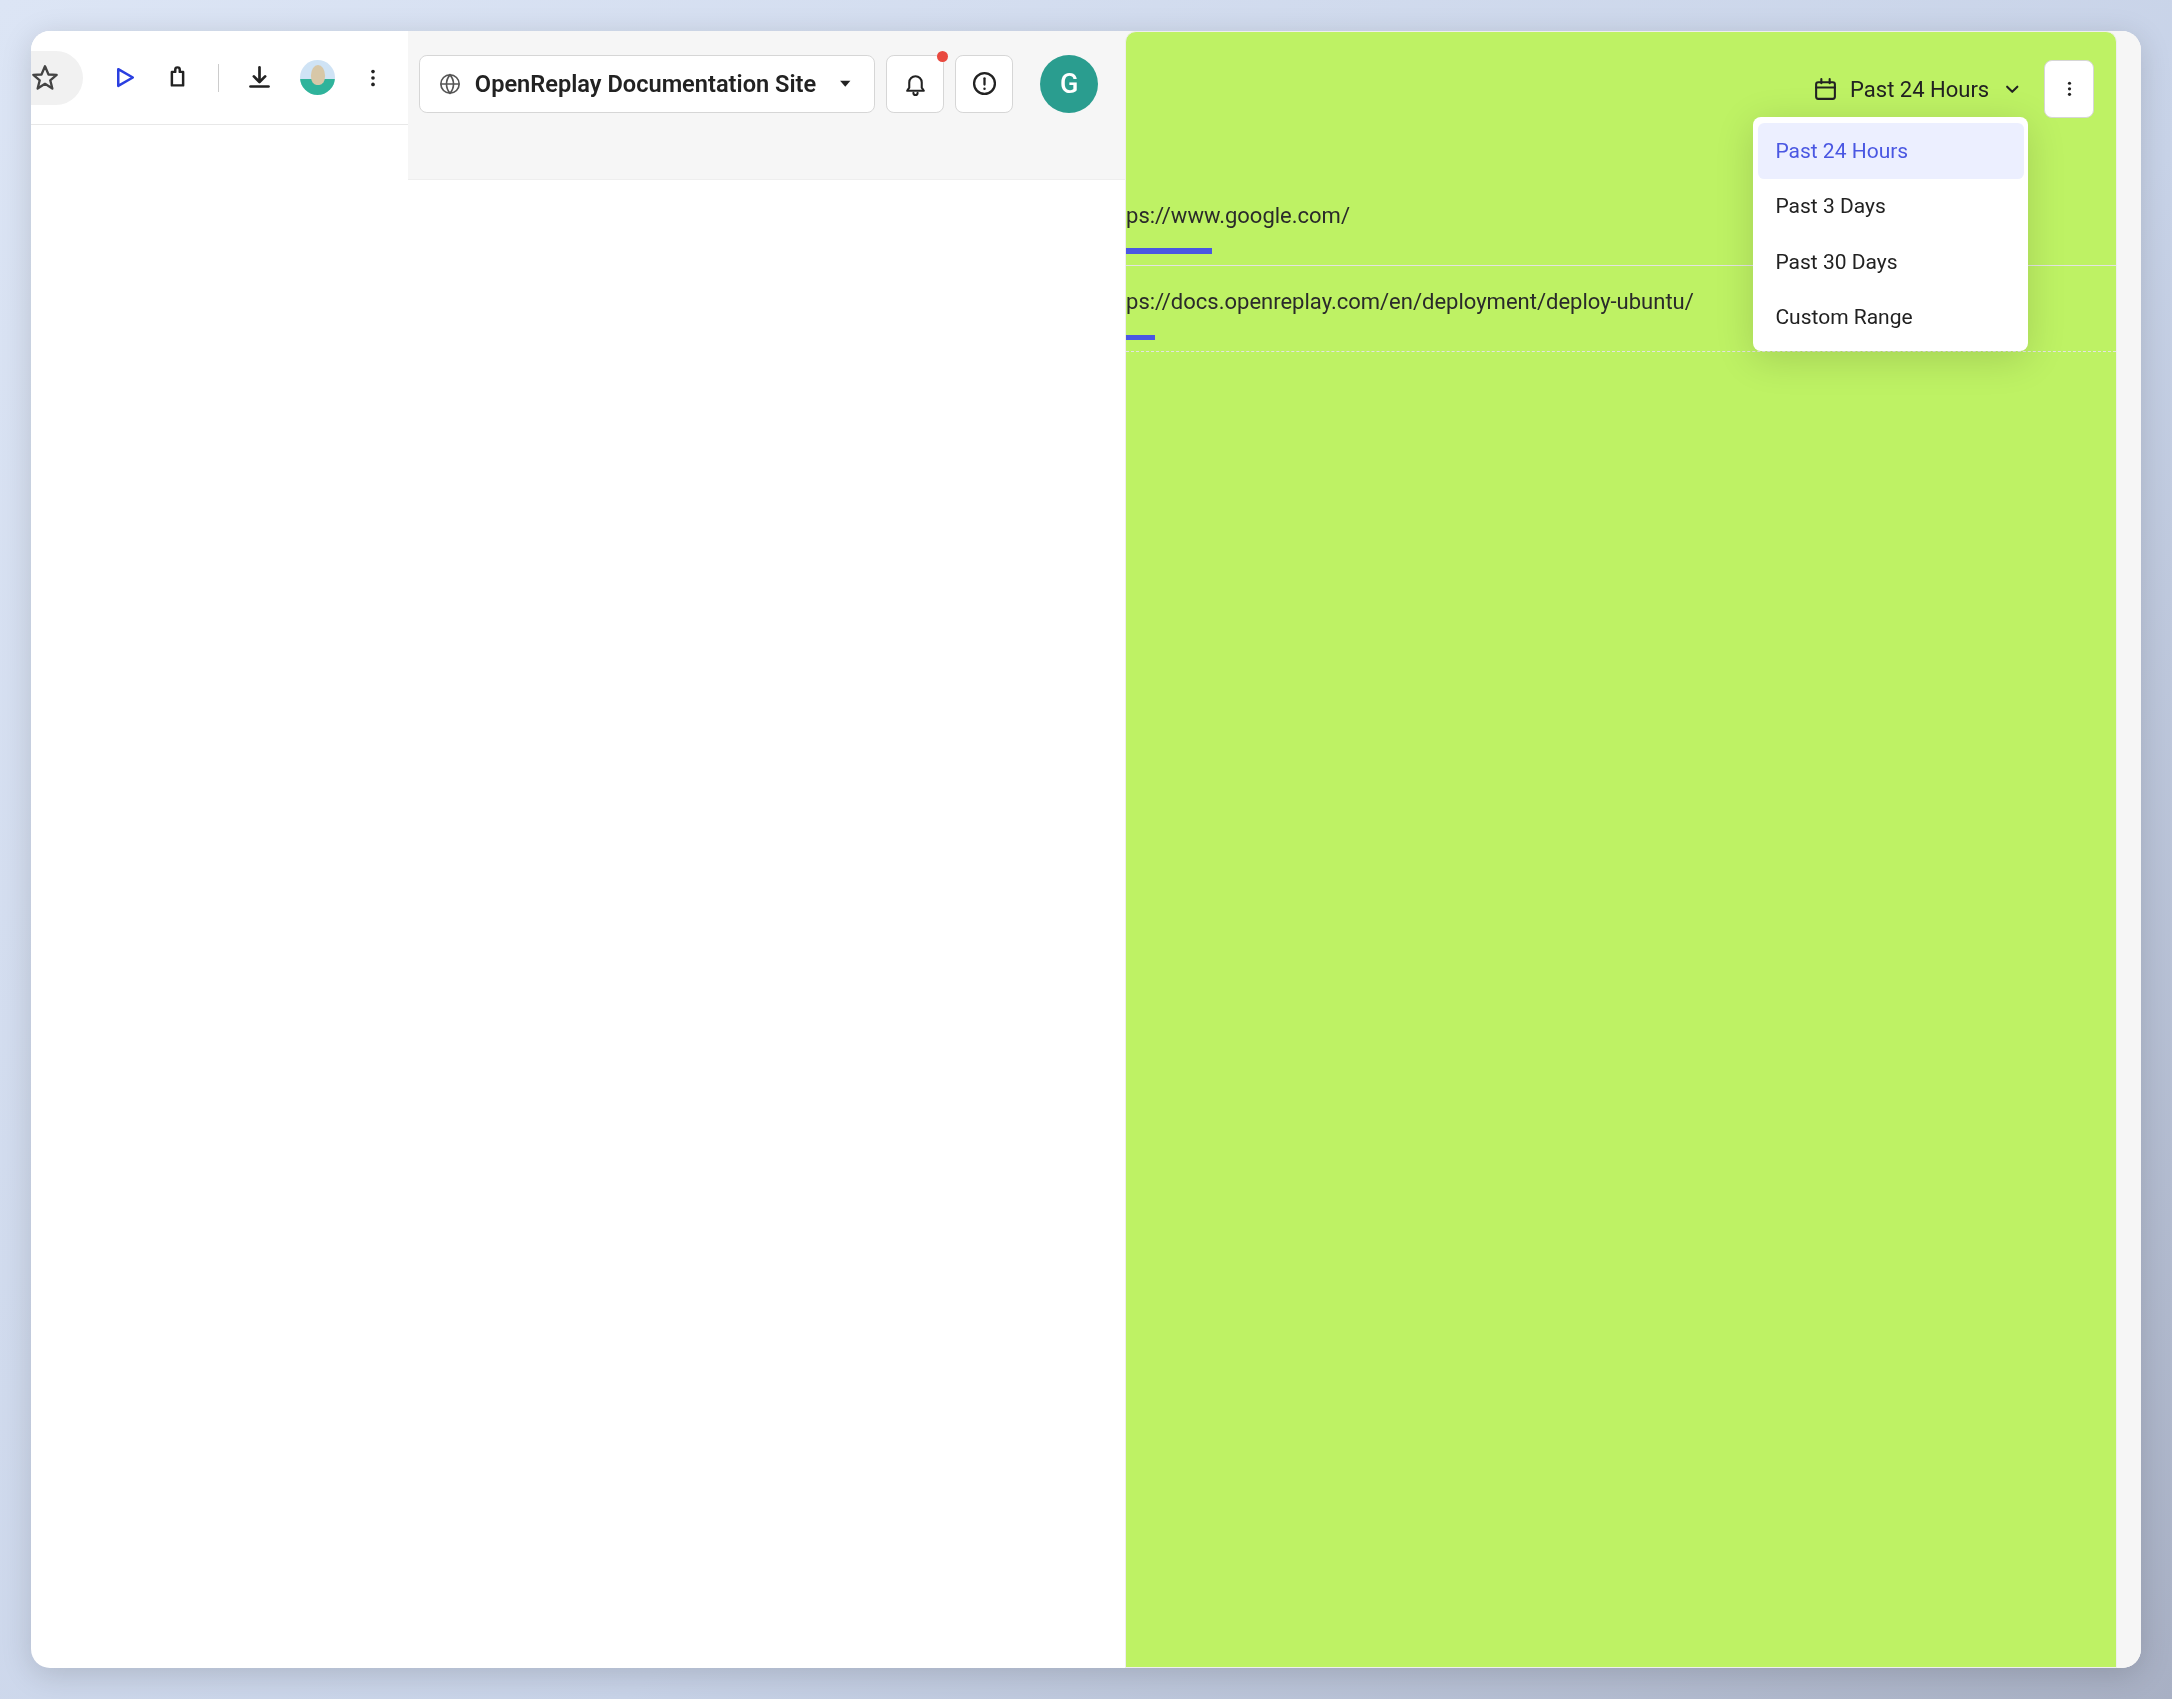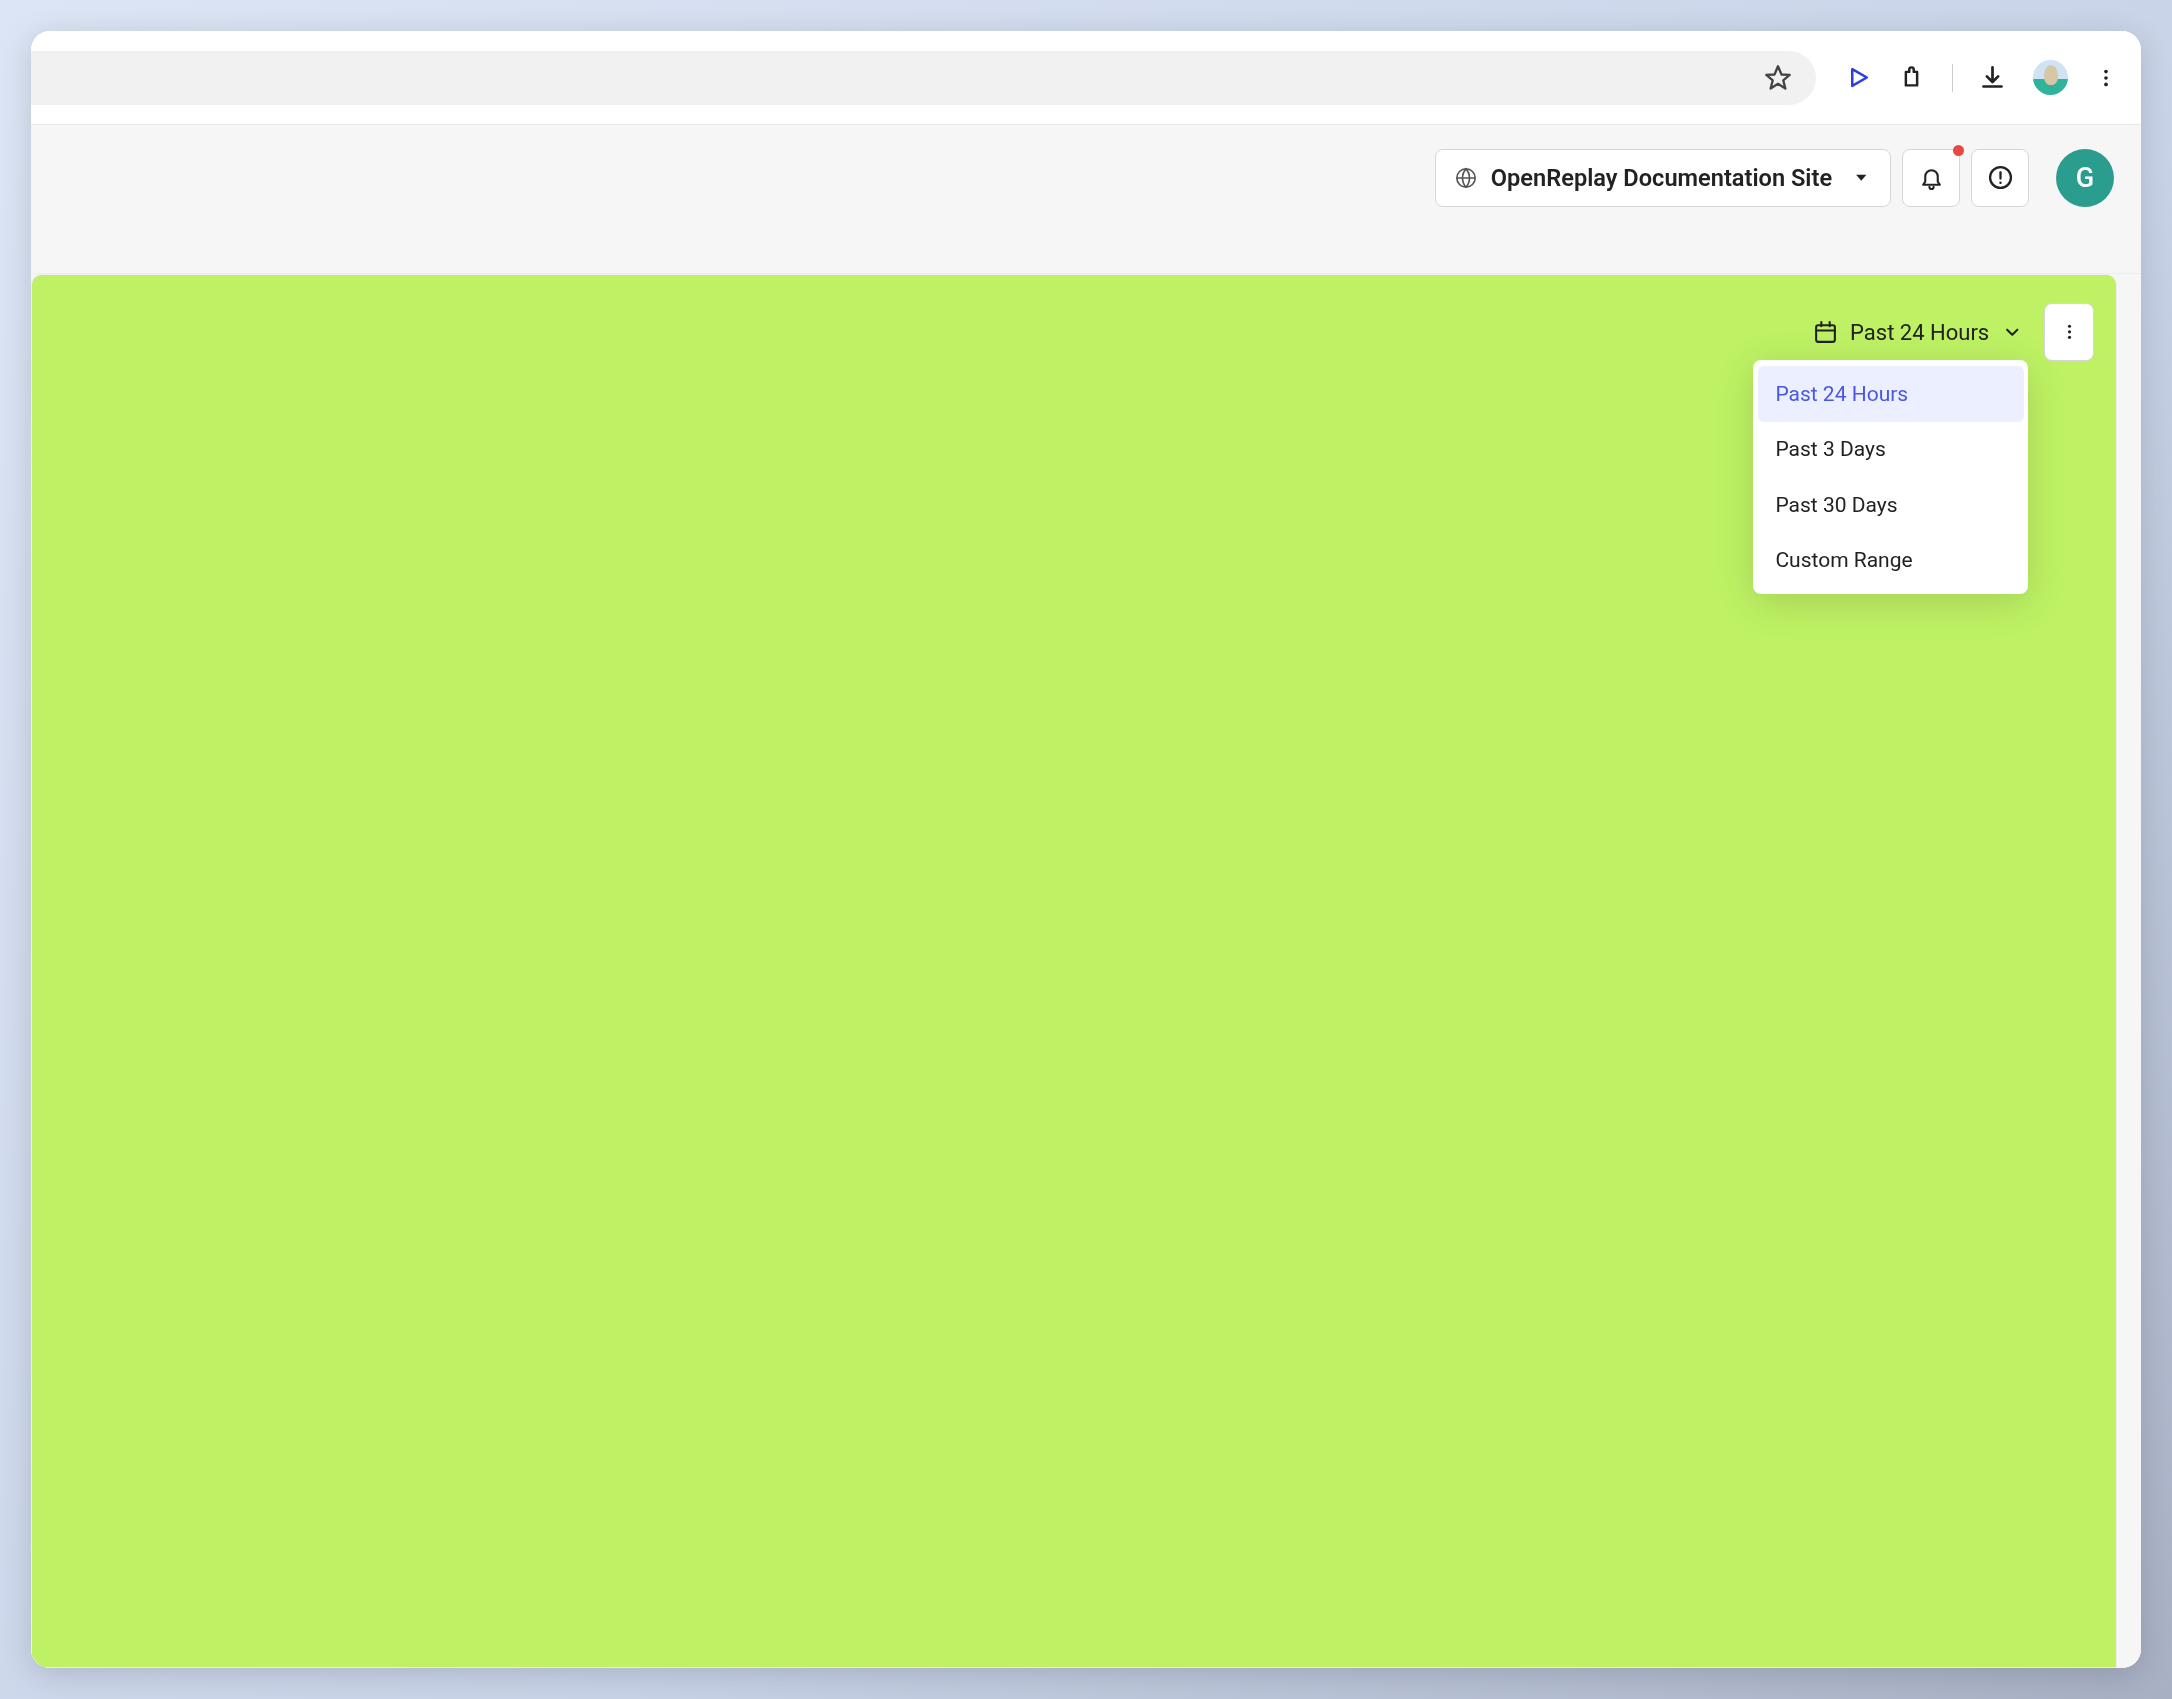--- a/index.html
+++ b/index.html
@@ -11,21 +11,21 @@
     font-size: 12.6px;
     color: #222;
   }
   .window {
     background: #fff;
     border-radius: 19px;
     overflow: hidden;
     box-shadow: 0 6.3px 31px rgba(0,0,0,0.15);
     height: 100%;
     display: flex;
-    flex-direction: column;
+    flex-direction: row;
   }
   
   .chrome-bar {
     height: 94px;
     display: flex;
     align-items: center;
     padding: 0 15.7px 0 0;
     gap: 7.9px;
     border-bottom: 0.8px solid #e8e8e8;
     background: #fff;
@@ -337,18 +337,32 @@
         </div>
       </div>
 
       <div class="dropdown">
         <div class="dropdown-item selected">Past 24 Hours</div>
         <div class="dropdown-item">Past 3 Days</div>
         <div class="dropdown-item">Past 30 Days</div>
         <div class="dropdown-item">Custom Range</div>
       </div>
 
+      <div class="rows">
+        <div class="row">
+          <span>ps://www.google.com/</span>
+          <div class="bar-track">
+            <div class="bar-fill" style="width:9%"></div>
+          </div>
+        </div>
+        <div class="row" style="border-bottom-style:dashed;">
+          <span>ps://docs.openreplay.com/en/deployment/deploy-ubuntu/</span>
+          <div class="bar-track">
+            <div class="bar-fill" style="width:3%"></div>
+          </div>
+        </div>
+      </div>
 
     </div>
   </div>
 
 </div>
 
 
 </body></html>

